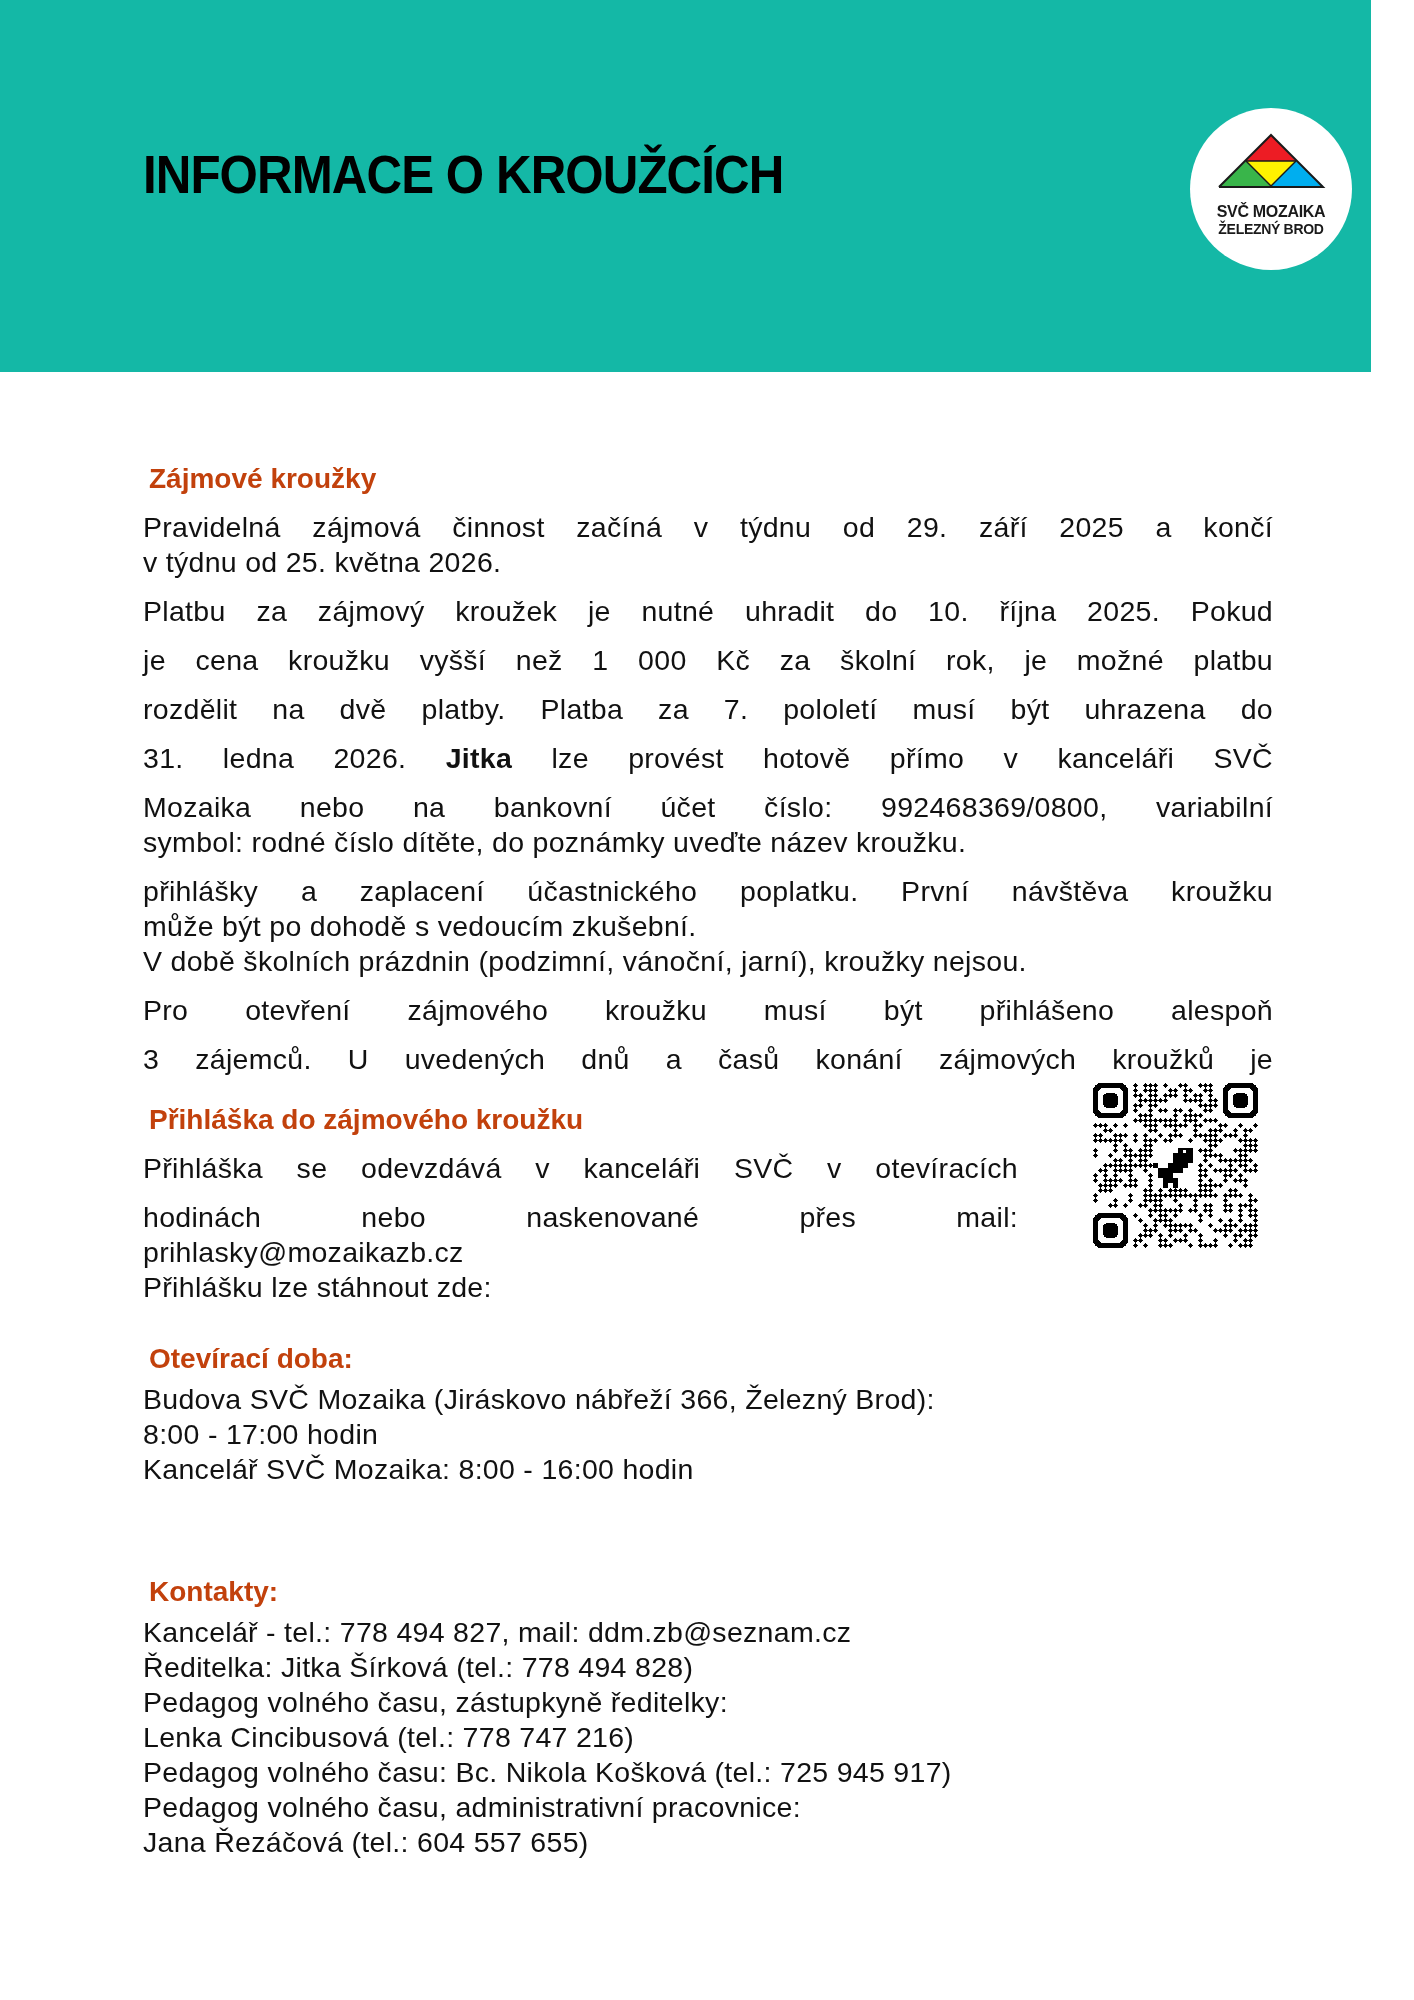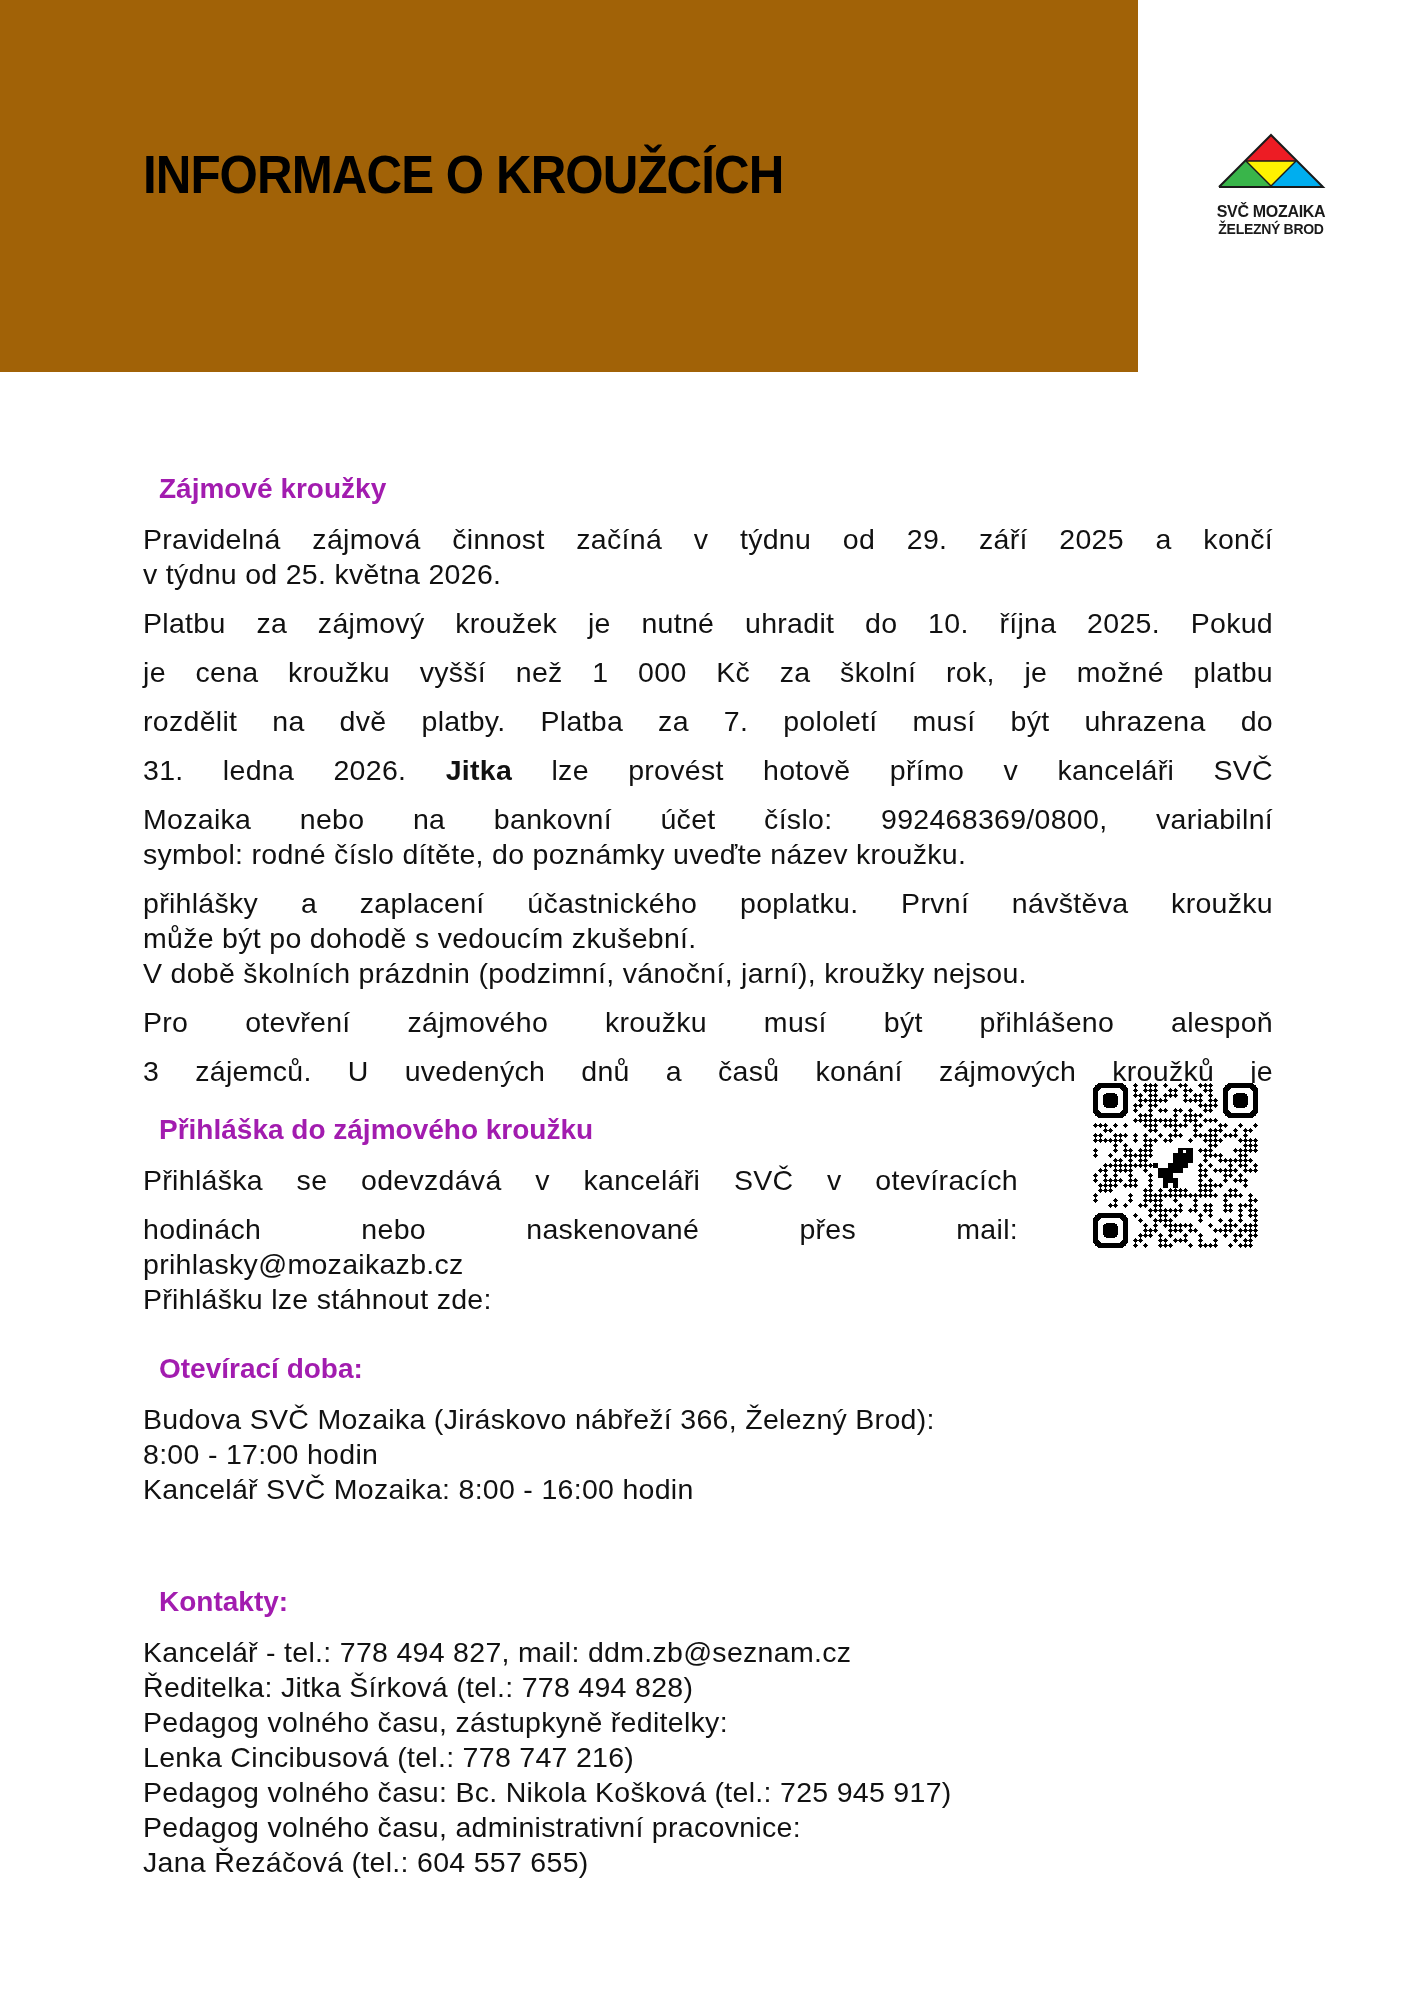--- a/index.html
+++ b/index.html
@@ -1,42 +1,42 @@
 <!DOCTYPE html>
 <html><head>
 <meta charset="utf-8">
 <style>
   html, body { margin: 0; padding: 0; }
   body {
     width: 1414px; height: 2000px; background: #ffffff; position: relative; overflow: hidden;
     font-family: "Liberation Sans", sans-serif; color: #111111;
   }
   .header {
-    position: absolute; left: 0; top: 0; width: 1138px; height: 372px; background: #a16207;
+    position: absolute; left: 0; top: 0; width: 1371px; height: 372px; background: #14b8a6;
   }
   .title {
     position: absolute; left: 143px; top: 148px; margin: 0;
     font-family: "Liberation Sans", sans-serif; font-weight: 700; font-size: 53px;
     letter-spacing: -1px; color: #000; line-height: 1; transform: scaleX(0.93); transform-origin: left top;
   }
   .logo {
     position: absolute; left: 1190px; top: 108px; width: 162px; height: 162px;
     border-radius: 50%; background: #fff;
   }
   .logo svg { position: absolute; left: 0; top: 0; }
   .logo-text {
     position: absolute; left: 0; width: 162px; text-align: center; font-weight: 700;
     color: #1a1a1a; line-height: 1; font-family: "Liberation Sans", sans-serif;
   }
   .logo-line1 { top: 96px; font-size: 16px; letter-spacing: -0.3px; }
   .logo-line2 { top: 114px; font-size: 14px; letter-spacing: -0.3px; }
 
   .section { position: absolute; left: 143px; }
   .section h2 {
-    margin: 16px; font-size: 28px; font-weight: 700; line-height: 35px; color: #a21caf;
+    margin: 6px; font-size: 28px; font-weight: 700; line-height: 35px; color: #c2410c;
   }
   .para {
     font-size: 28.5px; line-height: 35px; text-align: justify; color: #111; margin: 0;
     letter-spacing: 0.3px;
   }
   .line { display: block; }
   .j { text-align: justify; text-align-last: justify; margin-top: 14px; }
   .nj { text-align: left; text-align-last: left; }
   .s1 { top: 455px; width: 1130px; }
   .s2 { top: 1096px; width: 875px; }

